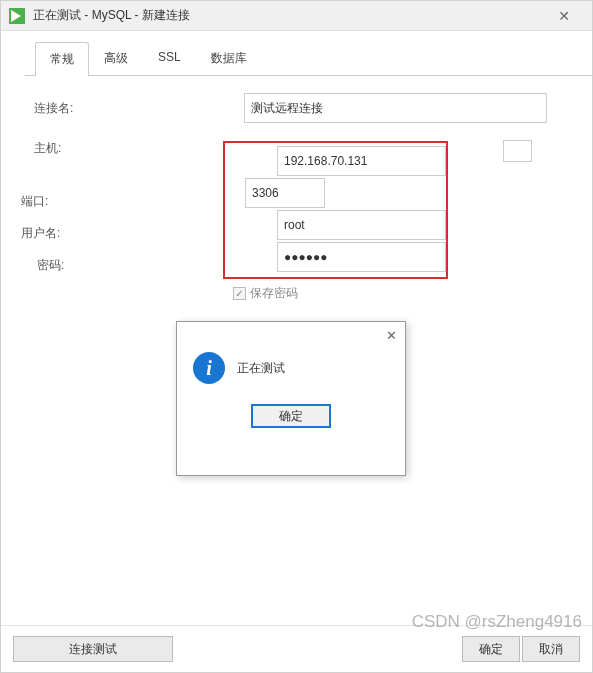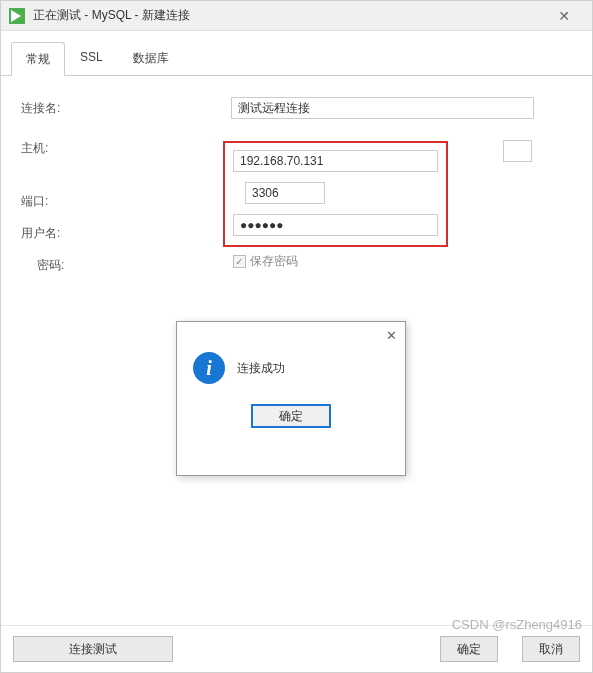--- a/index.html
+++ b/index.html
@@ -3,65 +3,66 @@
   <meta charset="utf-8">
   <style>
     * { box-sizing: border-box; margin: 0; padding: 0; }
     body { font-family: "Microsoft YaHei", Arial, sans-serif; font-size: 12px; background: #fff; }
     .window { width: 593px; height: 673px; border: 1px solid #d0d0d0; position: relative; background: #fff; }
     .titlebar { height: 30px; background: #f0f0f0; display: flex; align-items: center; padding: 0 8px; border-bottom: 1px solid #e0e0e0; }
     .app-icon { width: 16px; height: 16px; background: #4caf50; margin-right: 8px; position: relative; }
     .app-icon::after { content: ''; position: absolute; top: 2px; left: 2px; width: 0; height: 0; border-left: 10px solid #fff; border-top: 6px solid transparent; border-bottom: 6px solid transparent; }
     .title-text { flex: 1; color: #333; font-size: 12px; }
     .close-btn { width: 40px; height: 26px; display: flex; align-items: center; justify-content: center; color: #666; cursor: pointer; font-size: 14px; }
-    .tabs { display: flex; padding: 10px 10px 0 10px; border-bottom: 1px solid #ccc; }
+    .tabs { display: flex; padding: 10px 10px 0 10px; border-bottom: 1px solid #ccc; margin-left: 24px; }
     .tab { padding: 8px 14px; border: 1px solid transparent; border-bottom: none; color: #444; cursor: pointer; font-size: 12px; }
     .tab.active { border-color: #ccc; background: #fff; position: relative; top: 1px; border-radius: 3px 3px 0 0; }
-    .content { padding: 20px 20px 10px 20px; }
+    .content { padding: 20px 20px 10px 33px; }
     .form-row { display: flex; align-items: center; margin-bottom: 10px; height: 24px; }
     .form-label { width: 210px; color: #555; font-size: 12px; }
-    .form-input { height: 22px; border: 1px solid #ccc; padding: 0 6px; font-size: 12px; color: #333; background: #fff; }
+    .form-input { height: 30px; border: 1px solid #ccc; padding: 0 6px; font-size: 12px; color: #333; background: #fff; }
     .w300 { width: 303px; }
-    .w210 { width: 210px; }
+    .w210 { width: 210px; margin-left: 44px; }
     .w80 { width: 80px; margin-left: 12px; }
     .dropdown { width: 303px; height: 22px; border: 1px solid #ccc; display: flex; align-items: center; padding: 0 6px; color: #555; position: relative; }
     .folder-icon { margin-right: 4px; color: #aaa; font-size: 11px; }
     .chevron { position: absolute; right: 6px; color: #888; font-size: 10px; }
     .red-box { border: 2px solid #d32f2f; padding: 6px 8px 0px 8px; margin: -2px -10px 6px 222px; }
     .red-box .form-row { margin-bottom: 8px; }
     .outer-row { display: flex; align-items: center; margin-bottom: 2px; }
-    .outer-label { width: 230px; color: #555; font-size: 12px; padding-left: 20px; }
+    .outer-label { width: 230px; color: #555; font-size: 12px; padding-left: 33px; }
     .checkbox-row { margin-left: 232px; display: flex; align-items: center; gap: 4px; color: #888; font-size: 12px; margin-top: 4px; }
     .checkbox { width: 13px; height: 13px; border: 1px solid #bbb; display: flex; align-items: center; justify-content: center; color: #888; font-size: 10px; background: #f5f5f5; }
     .modal { position: absolute; left: 175px; top: 320px; width: 230px; height: 155px; background: #fff; border: 1px solid #999; box-shadow: 2px 2px 8px rgba(0,0,0,0.2); }
     .modal-close { position: absolute; right: 8px; top: 6px; color: #666; font-size: 13px; cursor: pointer; }
     .modal-body { display: flex; align-items: center; padding: 30px 16px 10px 16px; gap: 12px; }
     .info-icon { width: 32px; height: 32px; border-radius: 50%; background: #1976d2; color: #fff; display: flex; align-items: center; justify-content: center; font-size: 20px; font-family: Georgia, serif; font-style: italic; font-weight: bold; }
     .modal-msg { color: #333; font-size: 12px; }
     .modal-footer { display: flex; justify-content: center; padding: 10px 0 14px 0; }
     .ok-btn { width: 80px; height: 24px; border: 2px solid #1976d2; background: #f0f0f0; color: #333; font-size: 12px; cursor: pointer; }
-    .footer { position: absolute; bottom: 0; left: 0; right: 0; padding: 10px 12px; display: flex; gap: 24px; border-top: 1px solid #e5e5e5; }
+    .footer { position: absolute; bottom: 0; left: 0; right: 0; padding: 10px 12px; display: flex; gap: 2px; border-top: 1px solid #e5e5e5; }
     .footer-btn { height: 26px; border: 1px solid #bbb; background: #eaeaea; color: #333; font-size: 12px; cursor: pointer; padding: 0 16px; }
     .footer-btn.test { width: 160px; }
     .spacer { flex: 1; }
-    .watermark { position: absolute; right: 10px; bottom: 40px; color: rgba(120,120,120,0.55); font-size: 13px; font-family: Arial; pointer-events: none; }
+    .watermark { position: absolute; right: 10px; bottom: 40px; color: rgba(120,120,120,0.55); font-size: 17px; font-family: Arial; pointer-events: none; }
     .right-box { position: absolute; left: 502px; width: 29px; height: 22px; border: 1px solid #ccc; }
   </style>
 </head>
 <body>
 
 <div class="window">
   <div class="titlebar">
     <div class="app-icon"></div>
     <div class="title-text">正在测试 - MySQL - 新建连接</div>
     <div class="close-btn">✕</div>
   </div>
 
   <div class="tabs">
     <div class="tab active">常规</div>
+    <div class="tab">高级</div>
     <div class="tab">SSL</div>
     <div class="tab">数据库</div>
   </div>
 
   <div class="content">
     <div class="form-row">
       <div class="form-label">连接名:</div>
       <input class="form-input w300" value="测试远程连接" style="">
     </div>
   </div>
@@ -78,39 +79,42 @@
 
   <div style="padding:0 0 0 0; margin-top:-18px;">
     <div class="red-box" style="width:225px;">
       <div class="form-row">
           <input class="form-input w210" value="192.168.70.131" style="">
         </div>
       <div class="form-row">
           <input class="form-input w80" value="3306" style="">
         </div>
       <div class="form-row">
+          <input class="form-input w210" value="root" style="">
+        </div>
+      <div class="form-row">
           <input class="form-input w210" type="text" value="●●●●●●" style="">
         </div>
     </div>
   </div>
 
   <div style="position:absolute; left:20px; top:192px; color:#555; font-size:12px;">端口:</div>
   <div style="position:absolute; left:20px; top:224px; color:#555; font-size:12px;">用户名:</div>
   <div style="position:absolute; left:36px; top:256px; color:#555; font-size:12px;">密码:</div>
 
   <div class="checkbox-row">
     <div class="checkbox">✓</div>
     <span>保存密码</span>
   </div>
 
   <div class="modal">
     <div class="modal-close">✕</div>
     <div class="modal-body">
       <div class="info-icon">i</div>
-      <div class="modal-msg">连接成功</div>
+      <div class="modal-msg">正在测试</div>
     </div>
     <div class="modal-footer">
       <button class="ok-btn">确定</button>
     </div>
   </div>
 
   <div class="footer">
     <button class="footer-btn test">连接测试</button>
     <div class="spacer"></div>
     <button class="footer-btn">确定</button>

